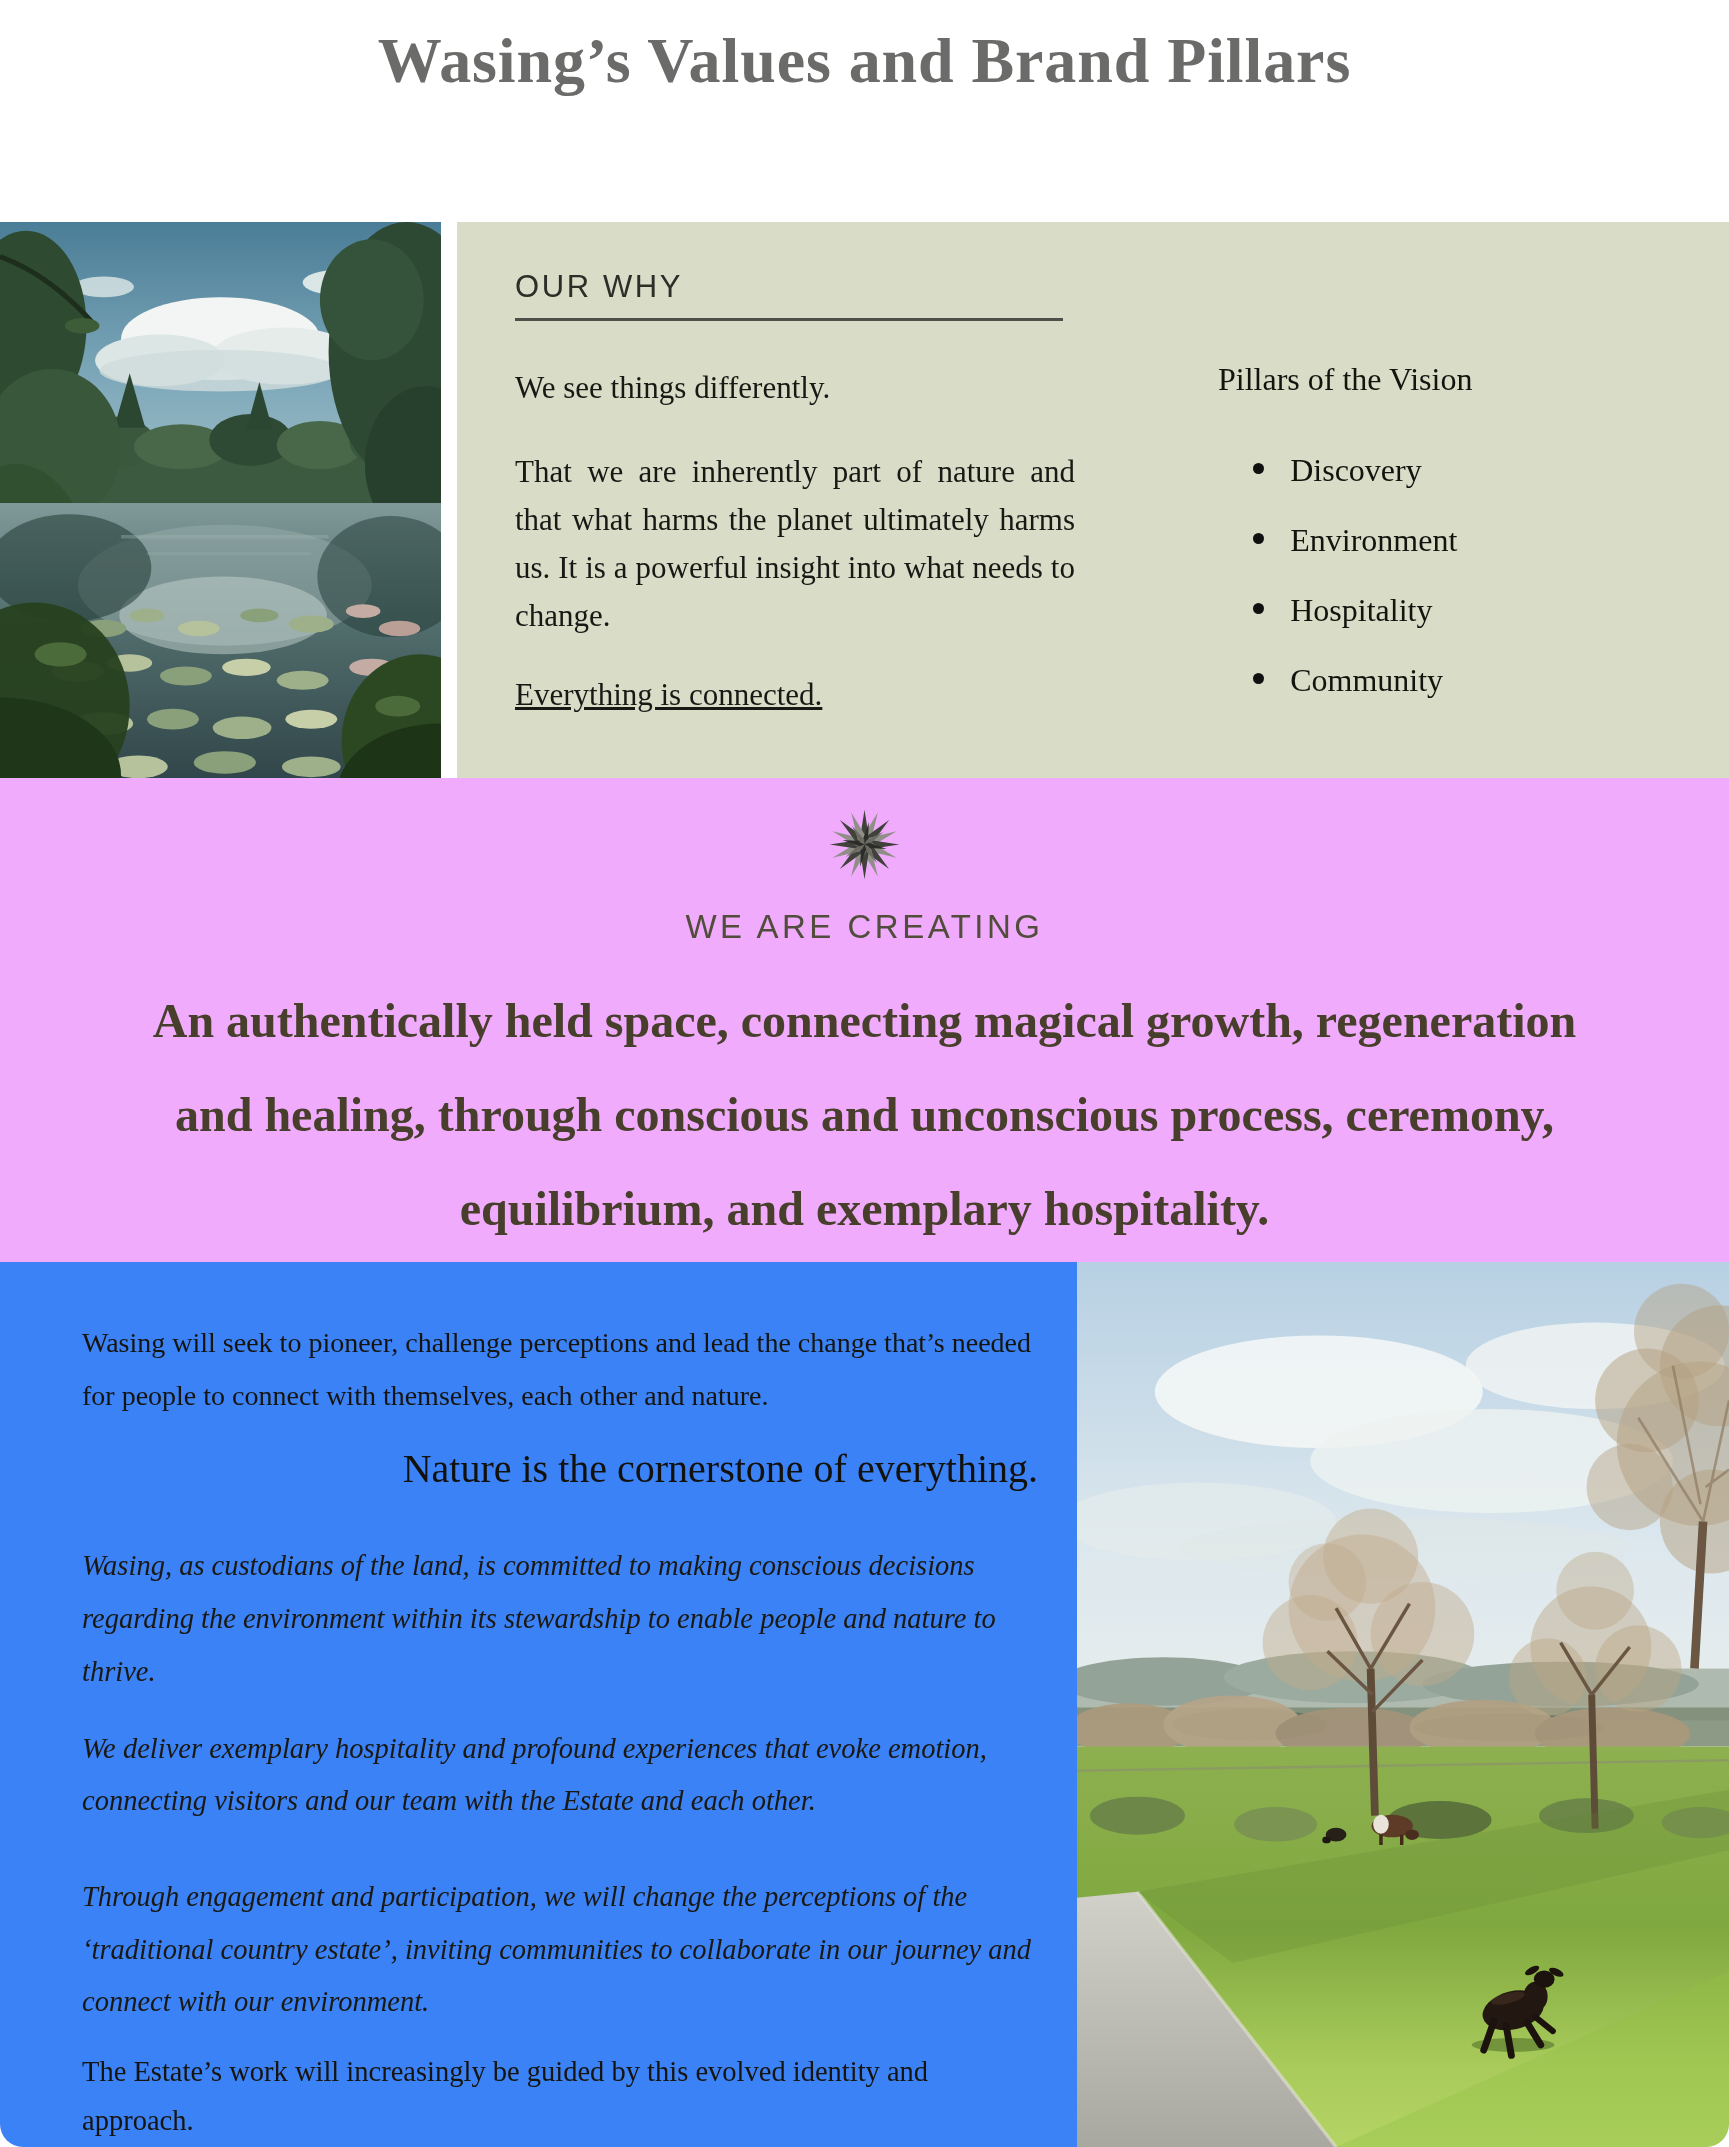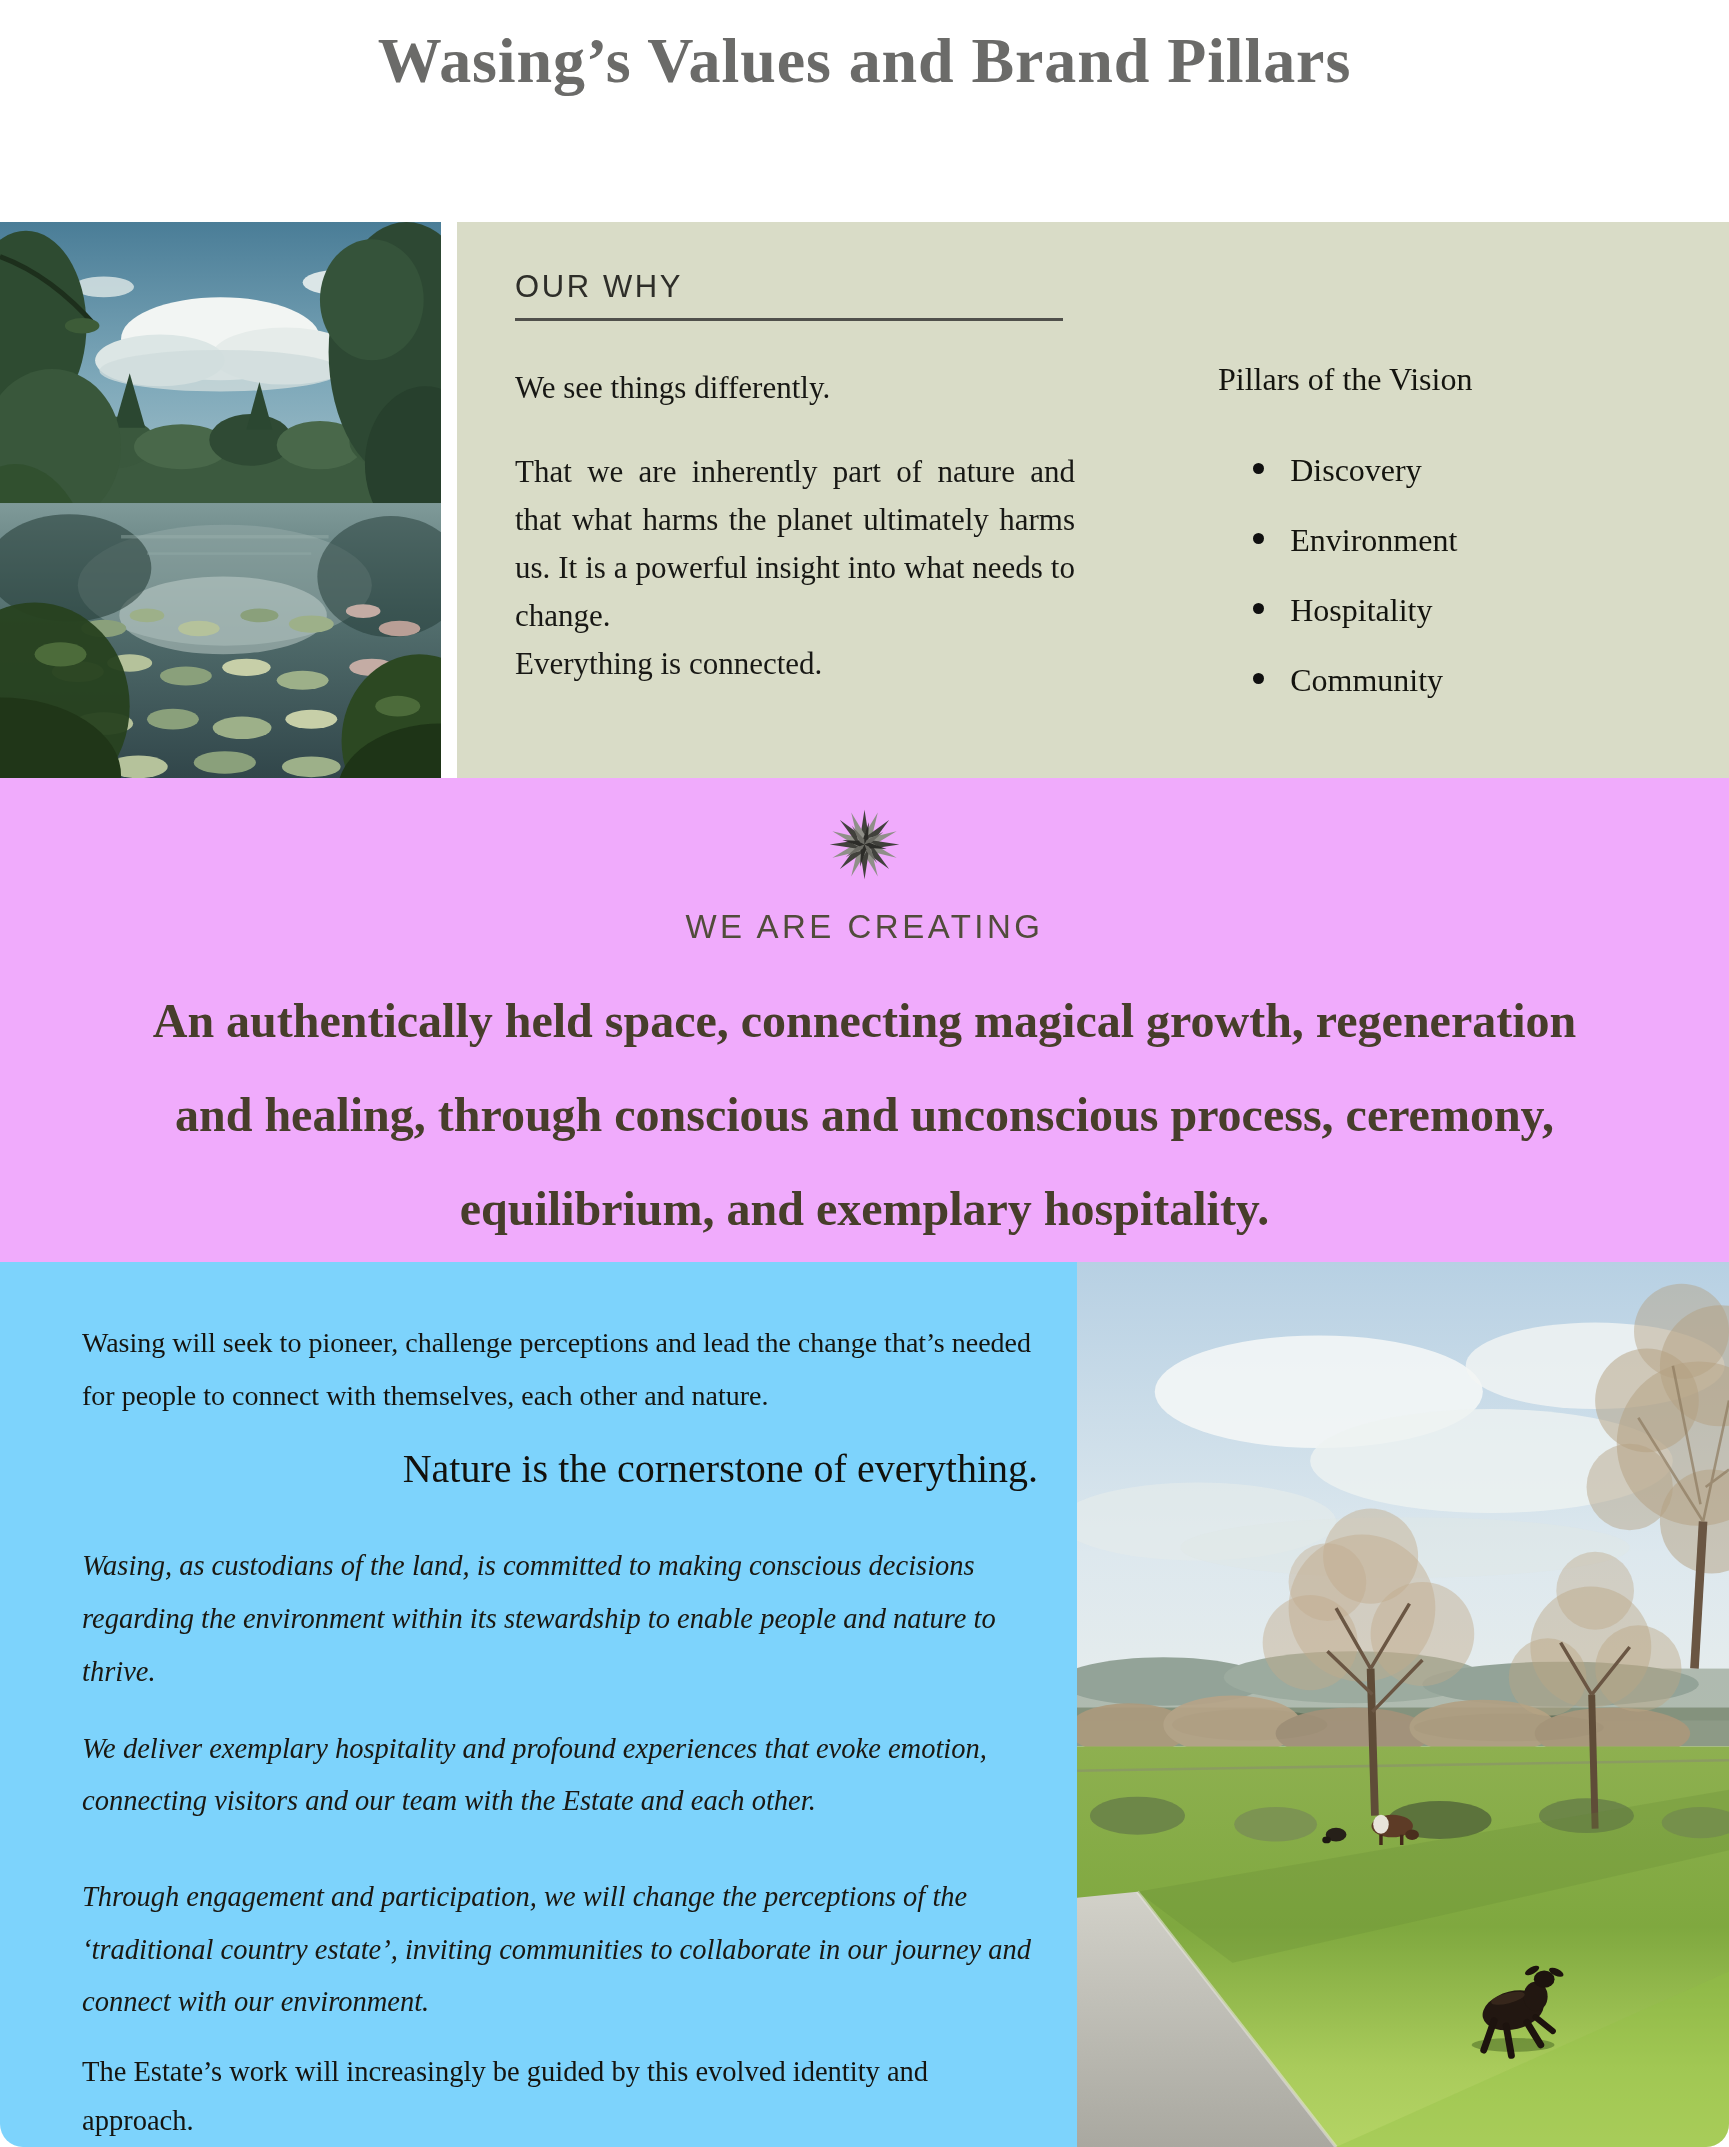--- a/index.html
+++ b/index.html
@@ -26,41 +26,41 @@
   .why-panel{position:relative;flex:1;background:#d9dcc7;}
   .why-col{position:absolute;left:58px;top:48px;width:560px;}
   .our-why-heading{
     font-family:"Liberation Sans","DejaVu Sans",sans-serif;
     font-weight:400;font-size:31px;letter-spacing:2.6px;color:#2e2e29;line-height:1.1;
   }
   .our-why-rule{width:548px;height:2.6px;background:#50504b;margin-top:14px;}
   .why-p{font-size:31px;line-height:1.55;color:#181815;margin:0;}
   .why-p1{margin-top:43px;}
   .why-p2{margin-top:36px;text-align:justify;}
-  .why-p3{}
+  .why-p3{margin-top:31px;text-decoration:underline;}
   .pillars-col{position:absolute;left:761px;top:138px;width:484px;}
   .pillars-heading{font-size:32px;color:#14140f;line-height:1.2;}
   .pillars-list{list-style:none;margin:54px 0 0 35px;padding:0;}
   .pillar-item{display:flex;align-items:baseline;font-size:32px;color:#14140f;margin-bottom:33px;line-height:1.15;}
   .bullet-dot{flex:0 0 auto;width:11.2px;height:11.2px;border-radius:50%;background:#101010;margin-right:26px;position:relative;top:-7px;}
   
   .creating-section{height:484px;background:#f0abfc;text-align:center;}
   .starburst{display:inline-block;margin-top:30px;width:73px;height:73px;}
   .kicker{
     font-family:"Liberation Sans","DejaVu Sans",sans-serif;
     font-size:33px;letter-spacing:3.5px;color:#514c3b;margin-top:22.5px;line-height:1.15;
   }
   .statement{
     margin:29px auto 0 auto;width:1496px;
     font-size:48px;font-weight:bold;color:#473e2b;line-height:1.95;
   }
   
   .mission-section{height:885px;display:flex;}
   .mission-panel{
-    flex:0 0 1077px;width:1077px;background:#7dd3fc;box-sizing:border-box;
+    flex:0 0 1077px;width:1077px;background:#3b82f6;box-sizing:border-box;
     padding:54px 39px 13px 82px;overflow:hidden;
   }
   .mission-intro{font-size:28px;line-height:1.9;color:#15140f;margin:0;max-width:956px;}
   .mission-headline{font-size:40px;color:#12110c;margin:24px 0 0 0;line-height:1.15;font-weight:400;text-align:right;}
   .mission-italic{font-style:italic;font-size:28.5px;line-height:1.85;color:#1a1812;margin:0;max-width:951px;}
   .mi-1{margin-top:48px;}
   .mi-2{margin-top:24px;}
   .mi-3{margin-top:43px;}
   .mission-closing{font-size:28.5px;line-height:1.7;color:#15140f;margin:19px 0 0 0;max-width:951px;}
   .photo-field{flex:1;height:885px;}

